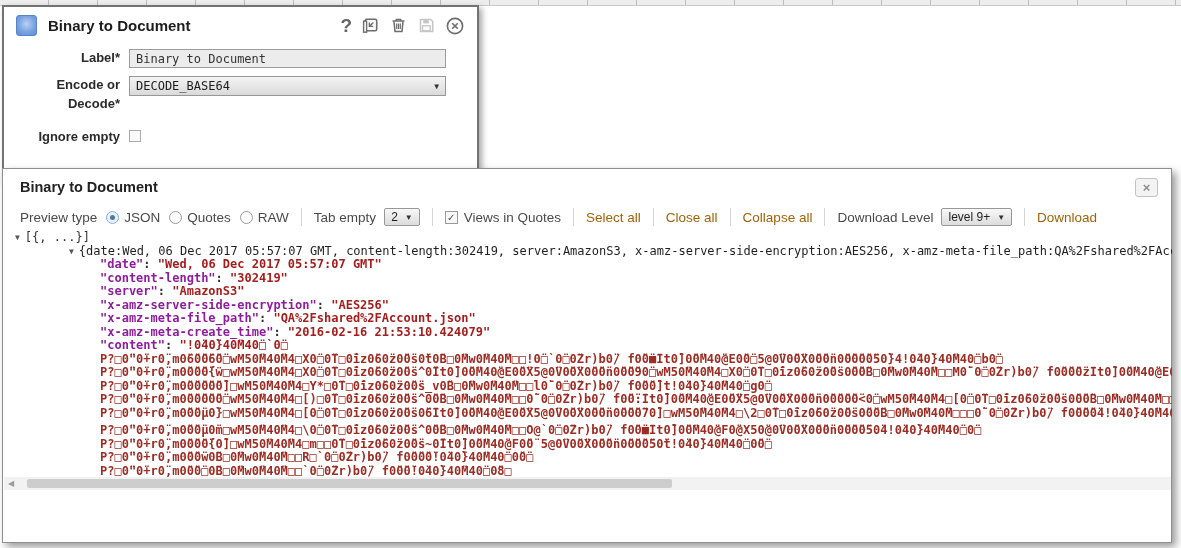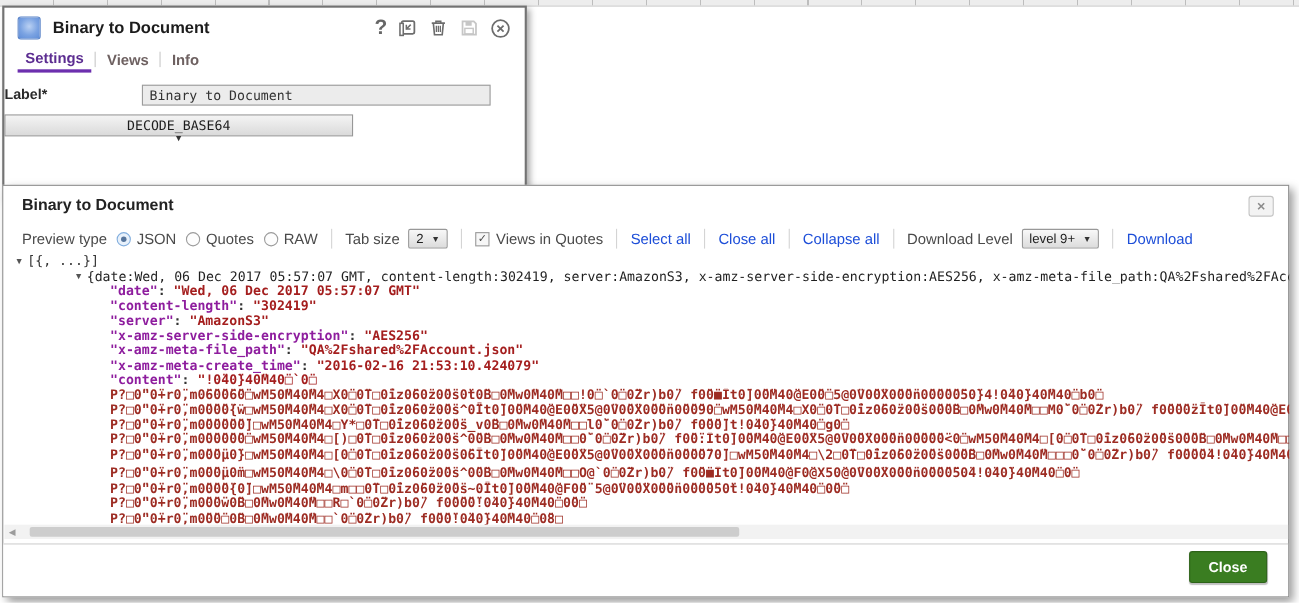--- a/index.html
+++ b/index.html
@@ -23,26 +23,26 @@
   .help-glyph { font-size:19px; font-weight:bold; color:#666; line-height:1; }
   .panel-actions svg { display:block; }
 
   .tabs { display:flex; align-items:center; padding:7px 0 0 12px; font-size:13.5px; font-weight:bold; }
   .tab { padding:0 7px 3px 7px; color:#6e6161; cursor:default; }
   .tab.active { color:#5c2d91; border-bottom:3px solid #6c2fae; }
   .tab-sep { width:1px; height:14px; background:#c8c8c8; margin:0 3px 3px 3px; }
 
   .form { margin-top:11px; font-size:13px; }
   .form-row { display:flex; margin-bottom:8px; align-items:flex-start; }
-  .form-label { width:125px; font-weight:bold; color:#2a2a2a; padding-right:9px; line-height:1.45; flex:0 0 auto; }
+  .form-label { width:125px; text-align:right; font-weight:bold; color:#2a2a2a; padding-right:9px; line-height:1.45; flex:0 0 auto; }
   .text-input { width:317px; height:19px; background:#ececec; border:1px solid #9c9c9c;
     font-family:"DejaVu Sans Mono", monospace; font-size:12px; color:#333; padding:1px 6px; }
   .select-box { width:317px; height:20px; background:linear-gradient(#f4f4f4,#dadada); border:1px solid #979797;
     font-family:"DejaVu Sans Mono", monospace; font-size:12px; color:#1d1d1d; padding:2px 6px;
-    display:flex; justify-content:space-between; align-items:center;flex-direction:column; }
+    display:flex; justify-content:space-between; align-items:center; }
   .caret { font-size:8px; color:#333; }
   .checkbox { width:12px; height:12px; border:1px solid #ababab; background:#fafafa; margin-top:2px; }
 
   
   .modal { position:absolute; left:2px; top:168px; width:1170px; height:375px; background:#fff;
     border:1px solid #8f8f8f; box-shadow:4px 4px 8px rgba(0,0,0,.4); z-index:2; }
   .modal-title { position:absolute; left:17px; top:10px; font-size:14.5px; font-weight:bold; color:#222; }
   .modal-close { position:absolute; right:13px; top:9px; width:23px; height:19px; border:1px solid #c3c3c3;
     border-radius:3px; background:#f3f3f3; color:#8b8b8b; font-size:13px; font-weight:bold;
     text-align:center; line-height:17px; cursor:default; }
@@ -52,21 +52,21 @@
   .mt-sep { width:1px; height:18px; background:#d4d4d4; margin:0 12px; }
   .radio { width:13px; height:13px; border-radius:50%; border:1px solid #9b9b9b; background:#fdfdfd;
     margin:0 5px 0 9px; position:relative; flex:0 0 auto; }
   .radio.sel { border-color:#82aede; background:#e8f1fb; }
   .radio.sel::after { content:""; position:absolute; left:3px; top:3px; width:5px; height:5px;
     border-radius:50%; background:#56759c; }
   .mini-select { background:linear-gradient(#f8f8f8,#dcdcdc); border:1px solid #989898; border-radius:2px;
     padding:1px 6px; font-size:12px; color:#1f1f1f; display:inline-flex; gap:7px; align-items:center; margin-left:8px; }
   .cbx { width:13px; height:13px; border:1px solid #999; background:#f7f7f7; font-size:10px; line-height:11px;
     text-align:center; color:#4d4d4d; margin-right:6px; flex:0 0 auto; }
-  .link { color:#1d4ed8; }
+  .link { color:#a16207; }
   .tlabel { color:#4a4a4a; }
 
   
   .json-area { position:absolute; left:0; top:62px; width:1169px; height:246px; overflow:hidden;
     font-family:"DejaVu Sans Mono", monospace; font-size:12px; line-height:13.5px; }
   .line { white-space:pre; overflow:hidden; }
   .root-line { padding-left:12px; color:#333; }
   .sum-line { padding-left:66px; color:#1f1f1f; }
   .arrow { font-size:8px; color:#555; margin-right:5px; vertical-align:1px; }
   .kv { padding-left:97px; font-weight:bold; }
@@ -116,55 +116,56 @@
           </svg>
         </span>
       <span>
           <svg width="20" height="20" viewBox="0 0 20 20">
             <circle cx="10" cy="10" r="7.6" stroke="#6d6d6d" stroke-width="1.6" fill="none"></circle>
             <path d="M7.2 7.2l5.6 5.6M12.8 7.2l-5.6 5.6" stroke="#6d6d6d" stroke-width="1.6"></path>
           </svg>
         </span>
     </div>
   </div>
-  <div class="tabs">
-    <div class="tab active">Settings</div>
-    <div class="tab-sep"></div>
-    <div class="tab">Views</div>
-    <div class="tab-sep"></div>
-    <div class="tab">Info</div>
-  </div>
   <div class="form">
     <div class="form-row">
       <div class="form-label">Label*</div>
       <input class="text-input" value="Binary to Document" style="">
     </div>
     <div class="form-row">
+      <div class="form-label">
+        <span>Encode or</span><br>
+        <span>Decode*</span>
+      </div>
       <div class="select-box">
         <span>DECODE_BASE64</span>
         <span class="caret">▼</span>
       </div>
+    </div>
+    <div class="form-row" style="margin-top:14px;">
+      <div class="form-label">Ignore empty</div>
+      <div class="checkbox"></div>
     </div>
   </div>
 </div>
 
 <div class="modal">
   <div class="modal-title">Binary to Document</div>
   <div class="modal-close">×</div>
 
   <div class="mtoolbar">
     <span class="tlabel">Preview type</span>
     <span class="radio sel"></span>
     <span>JSON</span>
     <span class="radio"></span>
     <span>Quotes</span>
     <span class="radio"></span>
     <span>RAW</span>
     <span class="mt-sep"></span>
-    <span class="tlabel">Tab size</span>
+    <span class="tlabel">Tab empty</span>
     <span class="mini-select">
       <span>2</span>
       <span class="caret">▼</span>
     </span>
     <span class="mt-sep"></span>
     <span class="cbx">✓</span>
     <span class="tlabel">Views in Quotes</span>
     <span class="mt-sep"></span>
     <span class="link">Select all</span>
     <span class="mt-sep"></span>
@@ -204,16 +205,13 @@
         <div class="line bin">P?□0̈"0̈+r0̈‚m0̈0̈0̈w0̈B□0̈Mw0̈M40̈M□□R□`0̈□0̈Zr)b0̈/ f0̈0̈0̈0̈!0̈40̈}40̈M40̈□0̈0̈□</div>
         <div class="line bin">P?□0̈"0̈+r0̈‚m0̈0̈0̈□0̈B□0̈Mw0̈M40̈M□□`0̈□0̈Zr)b0̈/ f0̈0̈0̈!0̈40̈}40̈M40̈□0̈8□</div>
       </div>
   </div>
 
   <div class="hscroll">
     <span class="hscroll-arrow">◀</span>
     <div class="hscroll-thumb"></div>
   </div>
 
-  <div class="modal-footer">
-    <div class="close-btn">Close</div>
-  </div>
 </div>
 
 </body></html>

